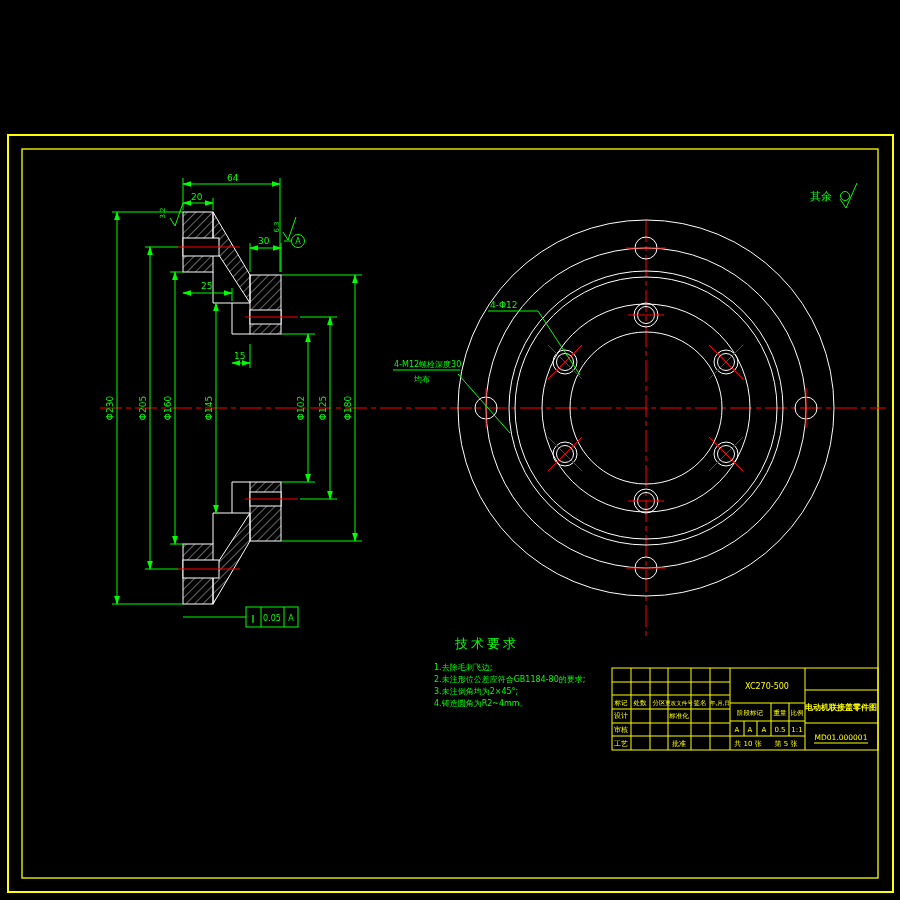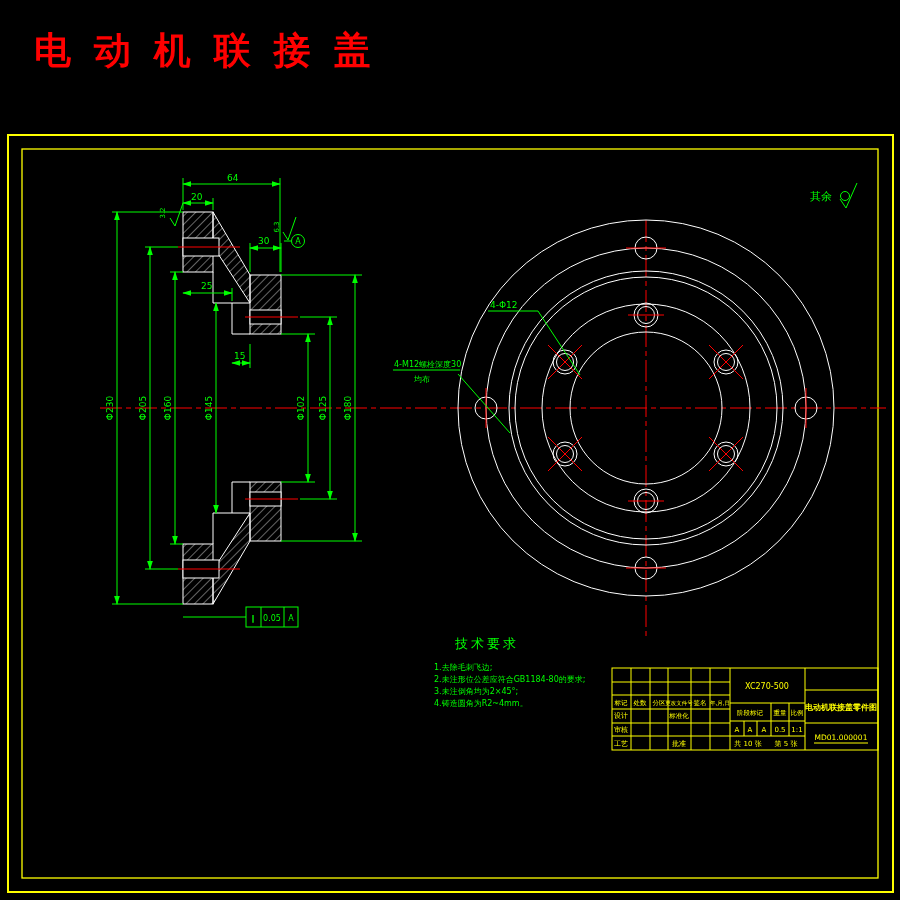--- a/index.html
+++ b/index.html
@@ -18,21 +18,20 @@
   .wl{stroke:#ffffff;stroke-width:1;fill:none;}
   .rl{stroke:#ff0000;stroke-width:1;fill:none;}
   .yl{stroke:#ffff00;stroke-width:1;fill:none;}
   .hatchshape{fill:url(#hatch);stroke:#ffffff;stroke-width:1;}
   .notch{fill:#000000;stroke:#ffffff;stroke-width:1;}
 </style>
 </head>
 <body>
 
 <div class="stage">
-  <div class="page-title">电 动 机 联 接 盖</div>
 
   <svg width="900" height="900" viewBox="0 0 900 900">
     <defs>
       <marker id="arr" viewBox="0 0 10 10" refX="9" refY="5" markerWidth="9" markerHeight="9" orient="auto-start-reverse">
         <path d="M0,1.8 L10,5 L0,8.2 Z" fill="#00ff00"></path>
       </marker>
       <pattern id="hatch" width="6" height="6" patternTransform="rotate(45)" patternUnits="userSpaceOnUse">
         <line x1="0" y1="0" x2="0" y2="6" stroke="#ffffff" stroke-width="0.8"></line>
       </pattern>
     </defs>

